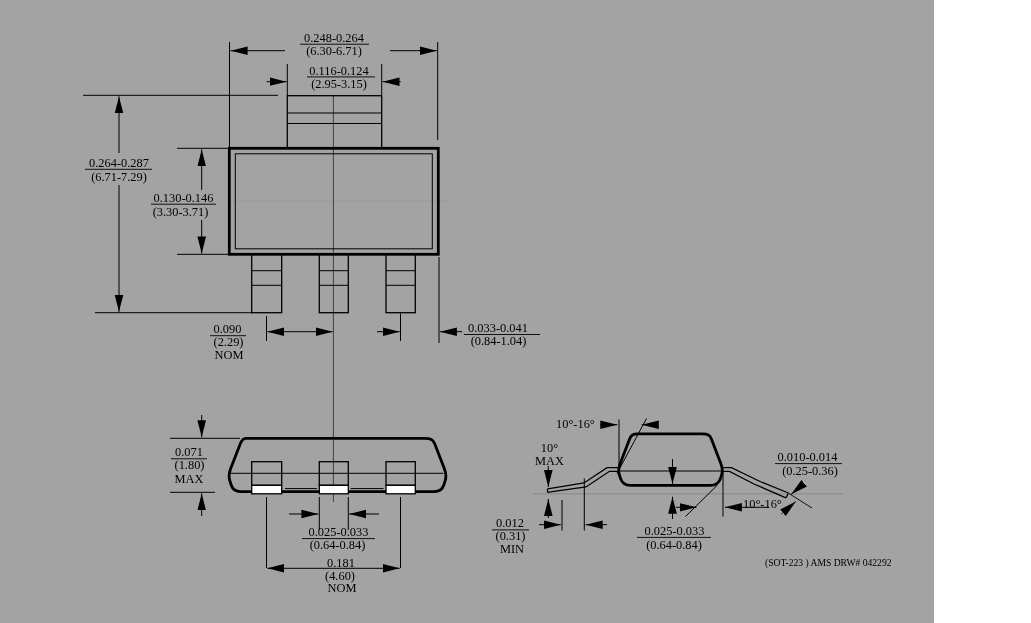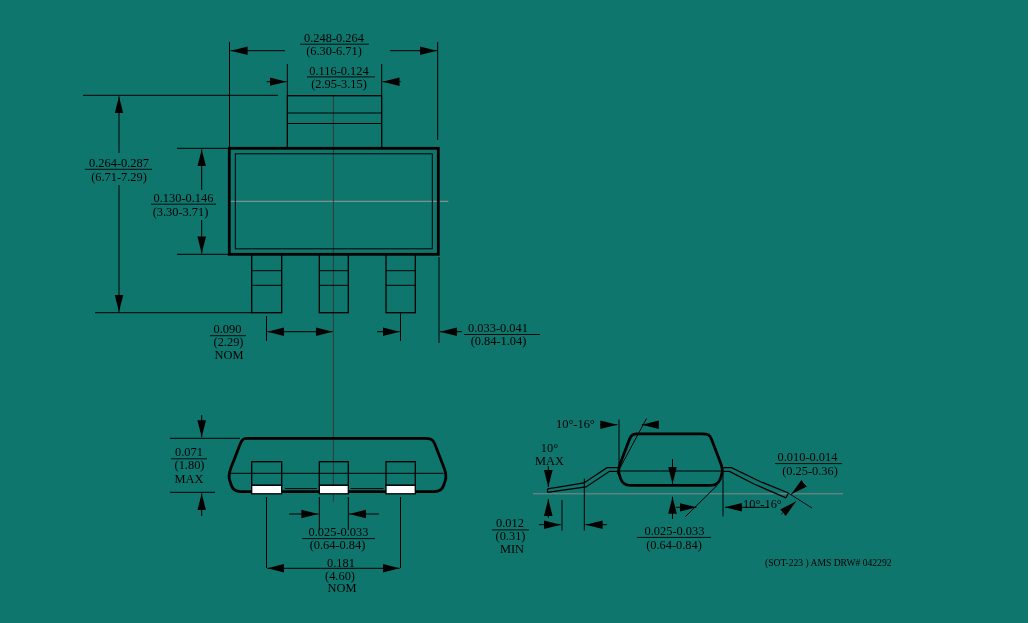--- a/index.html
+++ b/index.html
@@ -1,16 +1,16 @@
 <!DOCTYPE html>
 <html><head>
 <meta charset="utf-8">
 <style>
   html,body{margin:0;padding:0;background:#fff;}
-  .stage{position:relative;width:1028px;height:623px;background:#0f766e;overflow:hidden;}
+  .stage{position:relative;width:934px;height:623px;background:#a3a3a3;overflow:hidden;}
   svg{position:absolute;left:0;top:0;}
   .thick{stroke:#000;stroke-width:2.8;fill:none;}
   .med{stroke:#000;stroke-width:1.3;fill:none;}
   .thin{stroke:#000;stroke-width:1;fill:none;}
   .hair{stroke:#000;stroke-width:0.9;fill:none;}
   .center-v{stroke:#333;stroke-width:0.9;fill:none;}
   .center-h{stroke:#999;stroke-width:1;fill:none;}
   .seat{stroke:#888;stroke-width:1;fill:none;}
   .dim{stroke:#000;stroke-width:1;fill:none;}
   .whitefill{fill:#fff;stroke:#000;stroke-width:1.3;}

